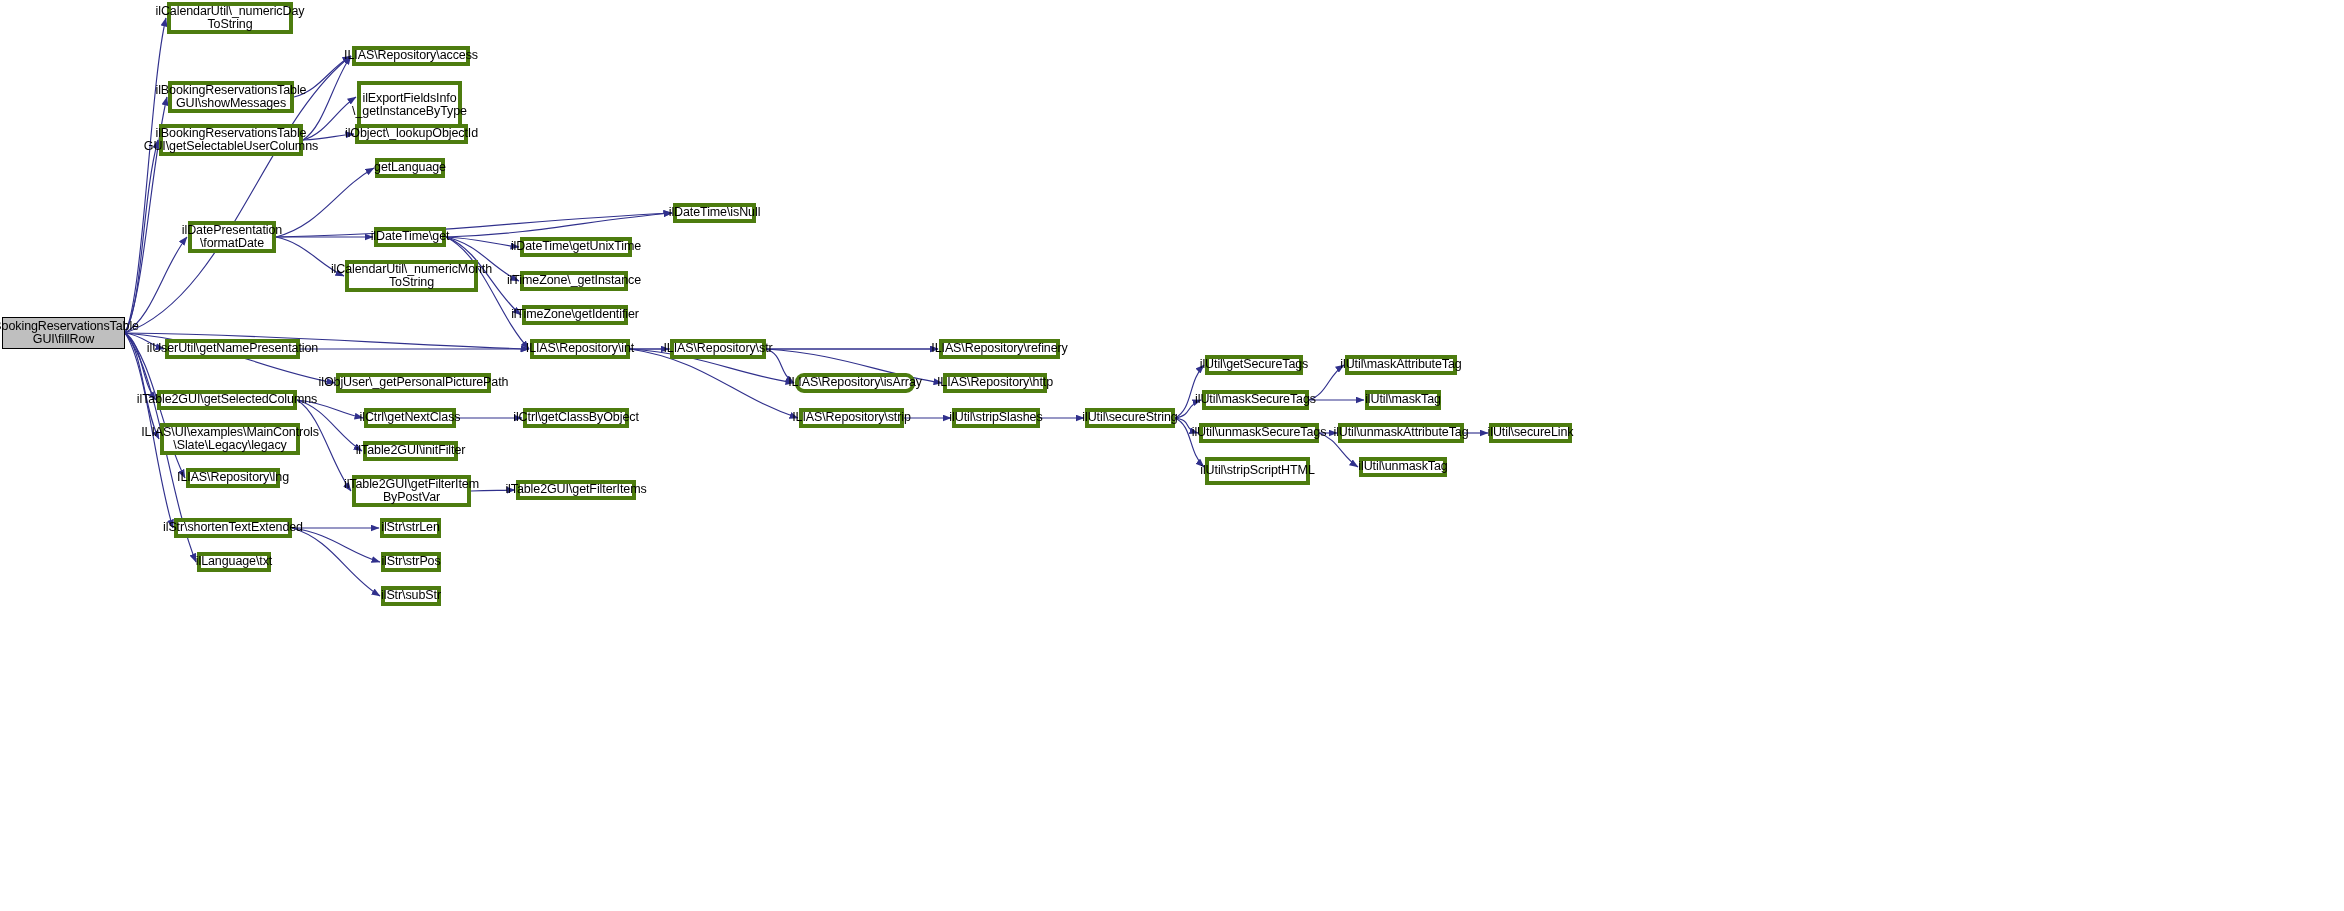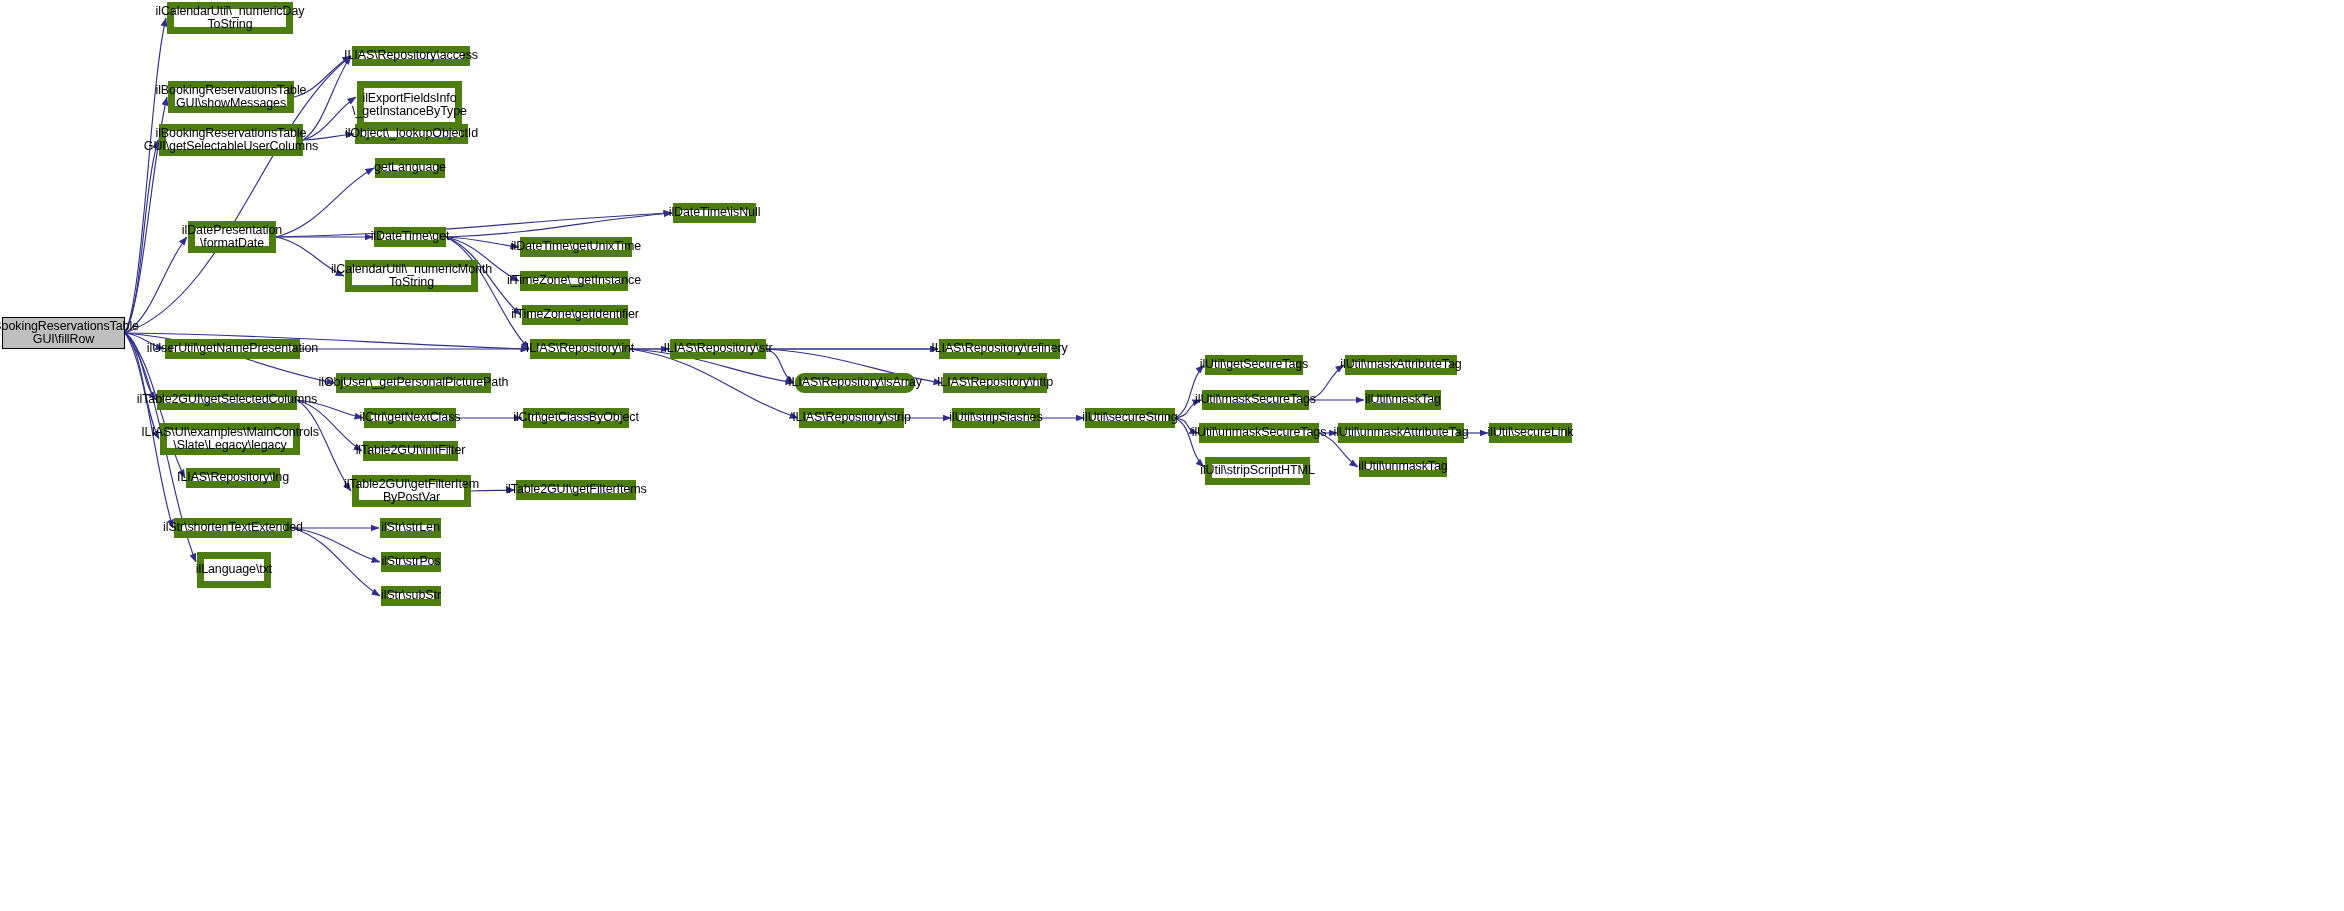--- a/index.html
+++ b/index.html
@@ -1,20 +1,20 @@
 <!DOCTYPE html>
 <html><head>
 <meta charset="utf-8">
 <title>Call Graph</title>
 <style>
   html,body{margin:0;padding:0;background:#ffffff;}
   body{font-family:"Liberation Sans","DejaVu Sans",sans-serif;}
   #canvas{position:relative;width:2344px;height:911px;background:#ffffff;overflow:hidden;}
   svg.edges{position:absolute;left:0;top:0;width:2344px;height:911px;pointer-events:none;}
-  .node{position:absolute;box-sizing:border-box;border:7px solid #4d7c0f;background:#ffffff;
+  .node{position:absolute;box-sizing:border-box;border:4px solid #4d7c0f;background:#ffffff;
         display:flex;align-items:center;justify-content:center;text-align:center;
         font-size:12.5px;line-height:13.5px;color:#000000;letter-spacing:-0.1px;white-space:pre-line;
         padding:1px 3px;}
   .node.root{background:#bfbfbf;border:1px solid #000000;}
 </style>
 </head>
 <body>
 
 <div id="canvas">
   <svg class="edges" id="edge-layer" xmlns="http://www.w3.org/2000/svg">
@@ -118,21 +118,21 @@
       <div class="node" style="left: 160px; top: 423px; width: 140px; height: 32px;">ILIAS\UI\examples\MainControls
 \Slate\Legacy\legacy</div>
       <div class="node" style="left: 363px; top: 441px; width: 95px; height: 20px;">ilTable2GUI\initFilter</div>
       <div class="node" style="left: 186px; top: 468px; width: 94px; height: 20px;">ILIAS\Repository\lng</div>
       <div class="node" style="left: 352px; top: 475px; width: 119px; height: 32px;">ilTable2GUI\getFilterItem
 ByPostVar</div>
       <div class="node" style="left: 516px; top: 480px; width: 120px; height: 20px;">ilTable2GUI\getFilterItems</div>
       <div class="node" style="left: 174px; top: 518px; width: 118px; height: 20px;">ilStr\shortenTextExtended</div>
       <div class="node" style="left: 380px; top: 518px; width: 61px; height: 20px;">ilStr\strLen</div>
       <div class="node" style="left: 381px; top: 552px; width: 60px; height: 20px;">ilStr\strPos</div>
-      <div class="node" style="left: 197px; top: 552px; width: 74px; height: 36px;">ilLanguage\txt</div>
+      <div class="node" style="left: 197px; top: 552px; width: 74px; height: 20px;">ilLanguage\txt</div>
       <div class="node" style="left: 381px; top: 586px; width: 60px; height: 20px;">ilStr\subStr</div>
       <div class="node" style="left: 1205px; top: 355px; width: 98px; height: 20px;">ilUtil\getSecureTags</div>
       <div class="node" style="left: 1345px; top: 355px; width: 112px; height: 20px;">ilUtil\maskAttributeTag</div>
       <div class="node" style="left: 1202px; top: 390px; width: 107px; height: 20px;">ilUtil\maskSecureTags</div>
       <div class="node" style="left: 1365px; top: 390px; width: 76px; height: 20px;">ilUtil\maskTag</div>
       <div class="node" style="left: 1199px; top: 423px; width: 120px; height: 20px;">ilUtil\unmaskSecureTags</div>
       <div class="node" style="left: 1338px; top: 423px; width: 126px; height: 20px;">ilUtil\unmaskAttributeTag</div>
       <div class="node" style="left: 1489px; top: 423px; width: 83px; height: 20px;">ilUtil\secureLink</div>
       <div class="node" style="left: 1205px; top: 457px; width: 105px; height: 28px;">ilUtil\stripScriptHTML</div>
       <div class="node" style="left: 1359px; top: 457px; width: 88px; height: 20px;">ilUtil\unmaskTag</div>

